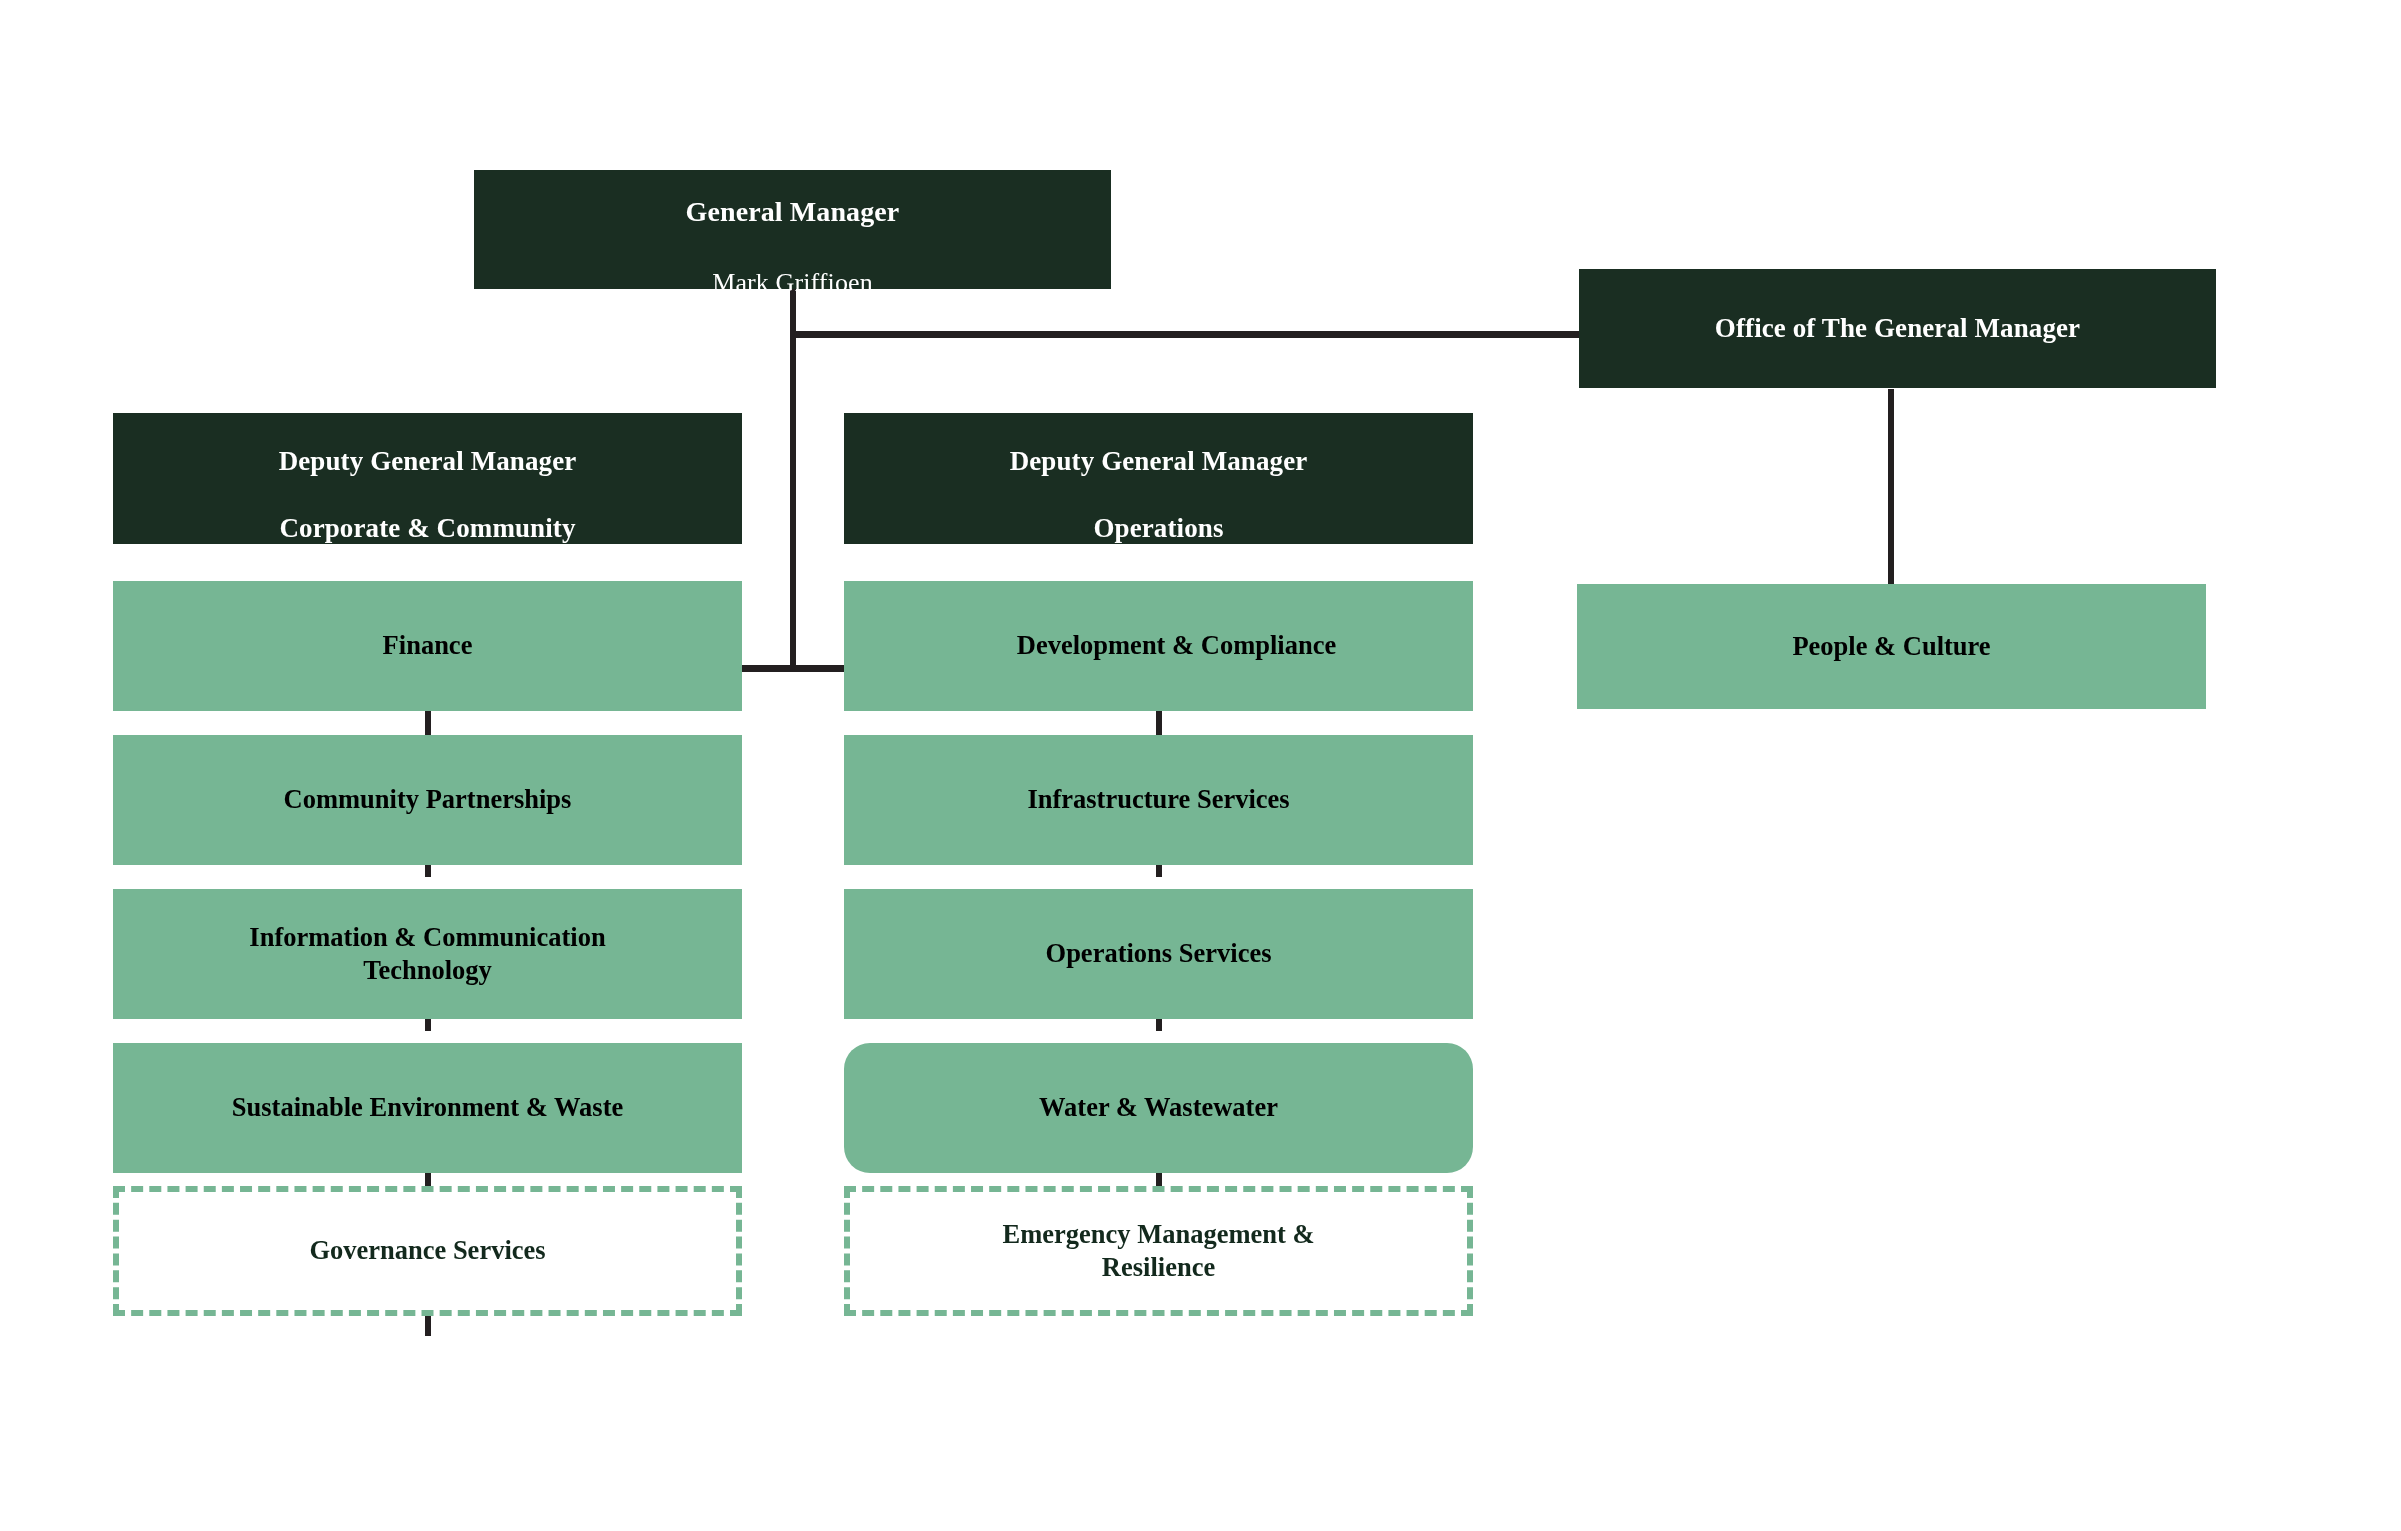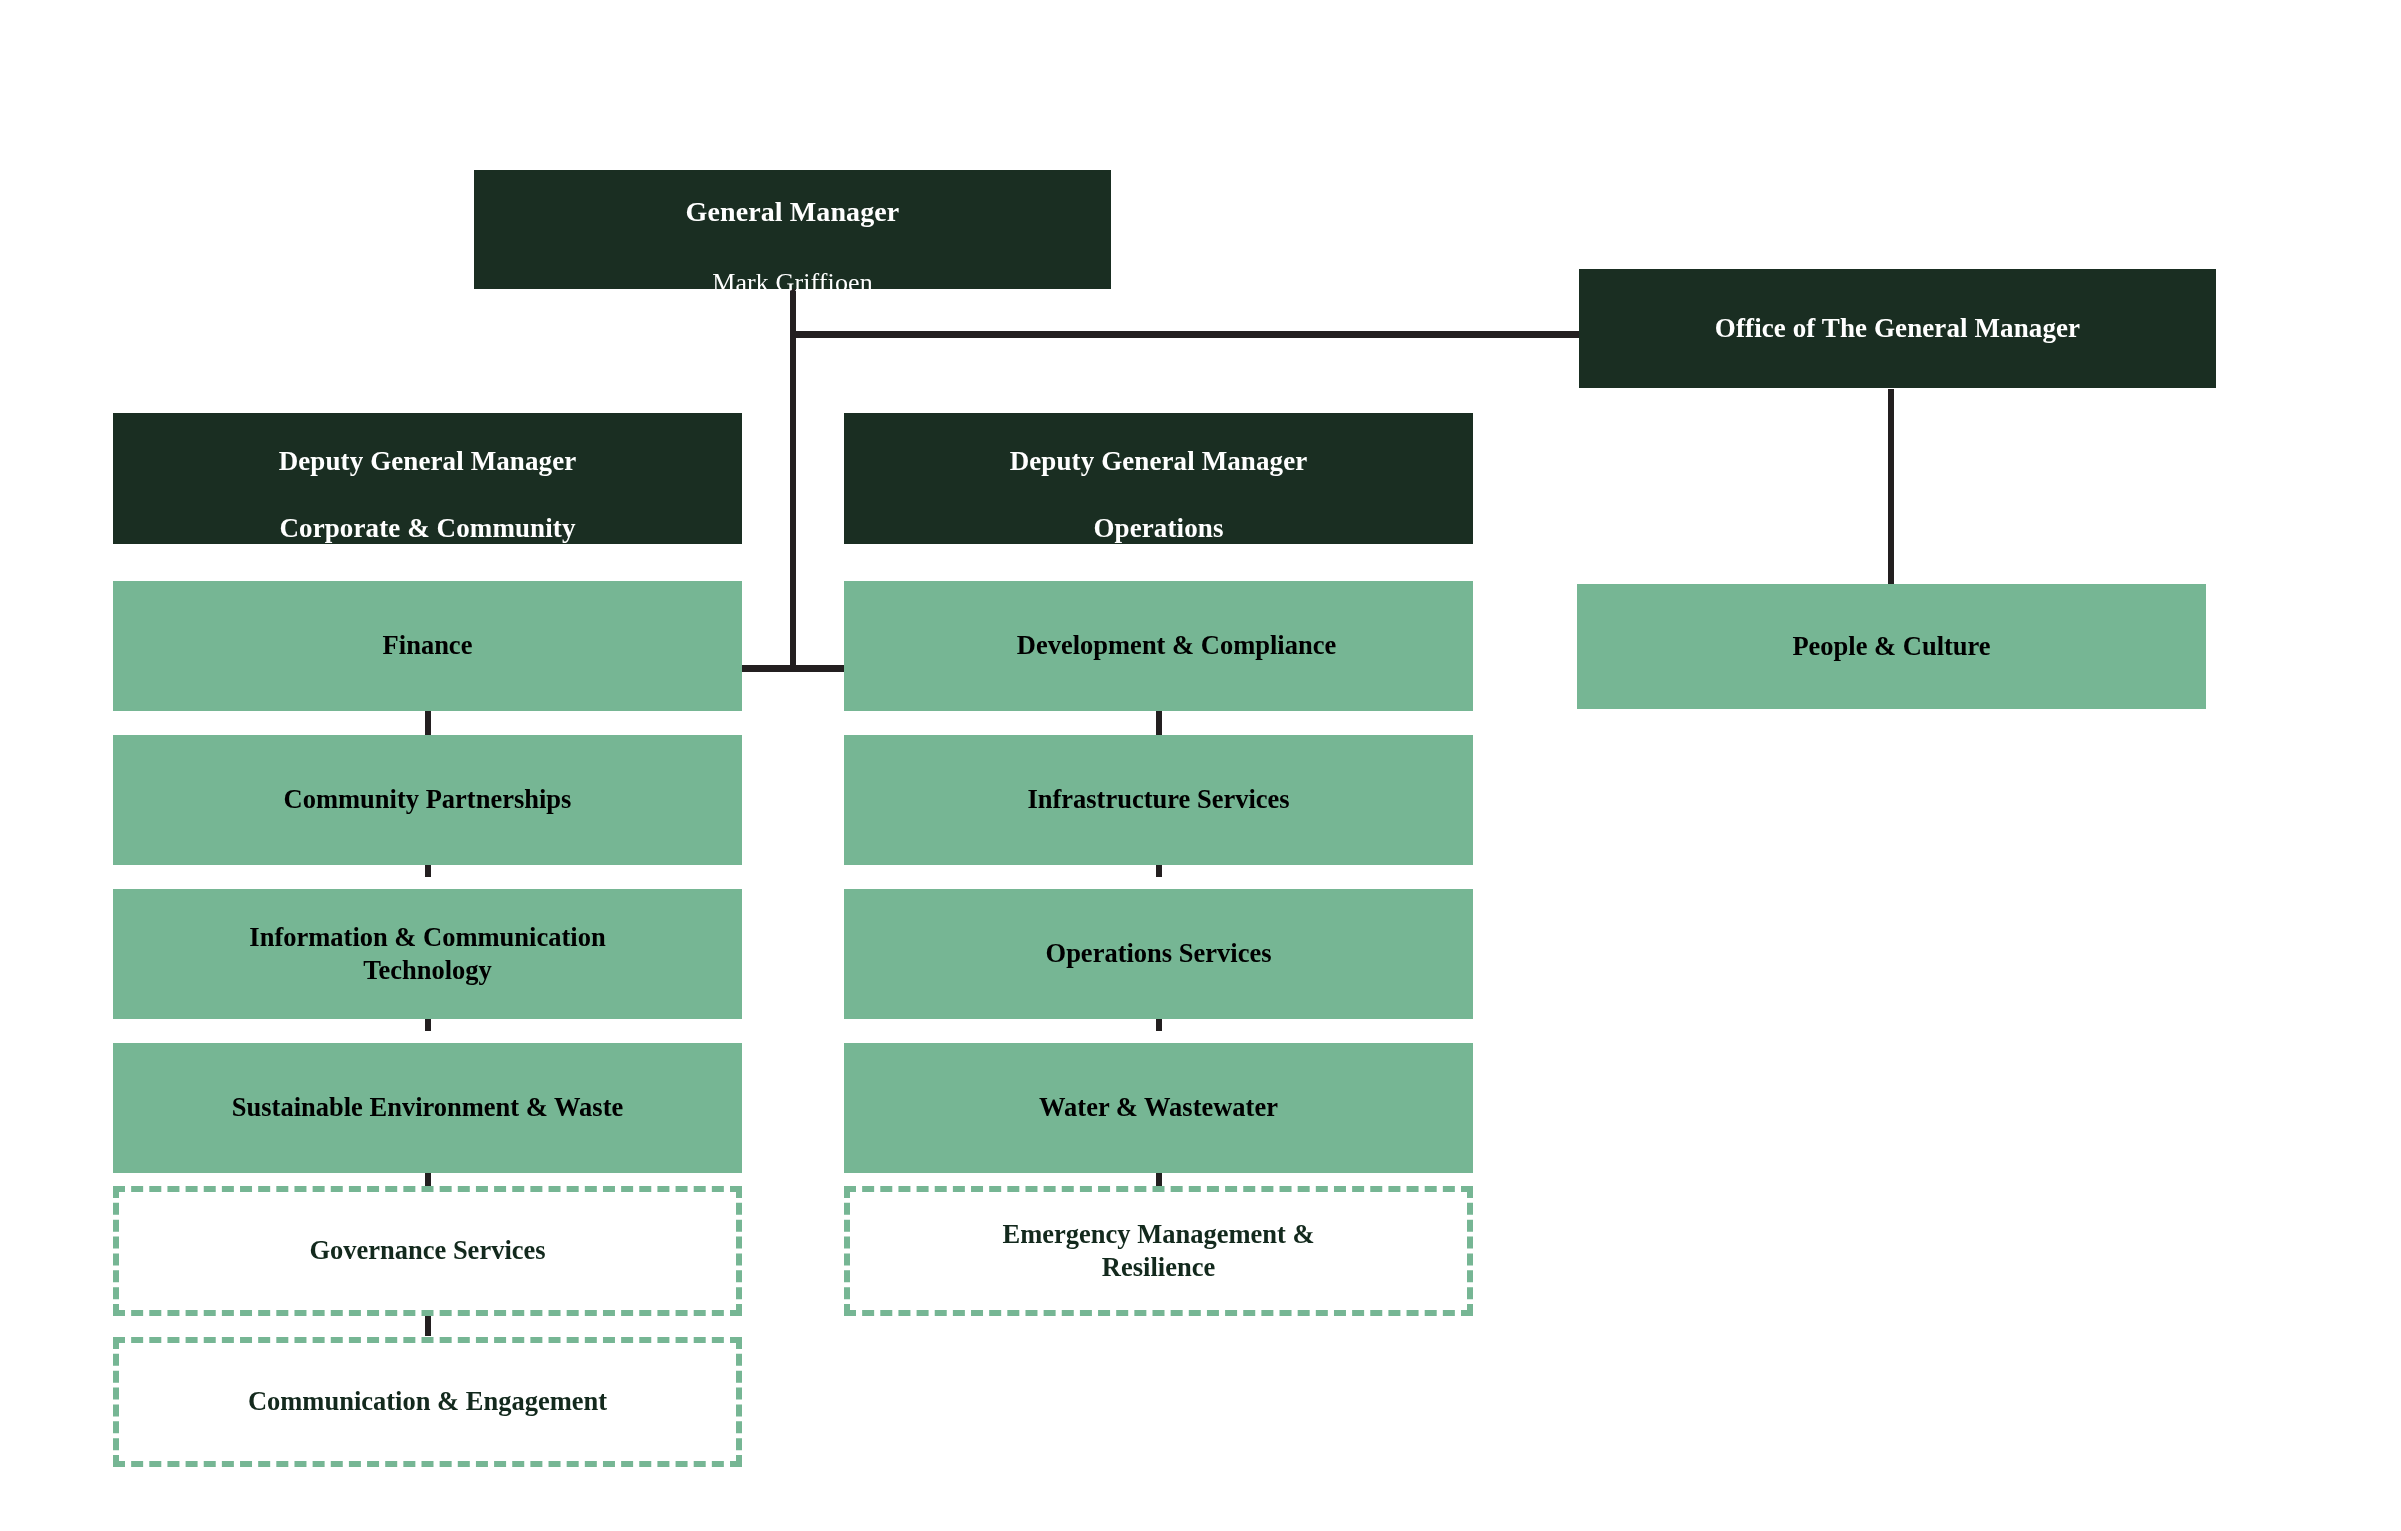--- a/index.html
+++ b/index.html
@@ -147,37 +147,34 @@
   </div>
 
   <div class="node green" style="left:113px; top:1043px; width:629px; height:130px;">
     <span class="lbl">Sustainable Environment &amp; Waste</span>
   </div>
 
   <div class="node dashed" style="left:113px; top:1186px; width:629px; height:130px;">
     <span class="lbl">Governance Services</span>
   </div>
 
-  <div class="node dashed" style="left:113px; top:1337px; width:629px; height:130px;">
-    <span class="lbl">Communication &amp; Engagement</span>
-  </div>
 
   <div class="node green" style="left:844px; top:581px; width:629px; height:130px;padding-left:36px;">
     <span class="lbl">Development &amp; Compliance</span>
   </div>
 
   <div class="node green" style="left:844px; top:735px; width:629px; height:130px;">
     <span class="lbl">Infrastructure Services</span>
   </div>
 
   <div class="node green" style="left:844px; top:889px; width:629px; height:130px;">
     <span class="lbl">Operations Services</span>
   </div>
 
-  <div class="node green" style="left:844px; top:1043px; width:629px; height:130px;">
+  <div class="node green" style="left:844px; top:1043px; width:629px; height:130px;border-radius:26px;">
     <span class="lbl">Water &amp; Wastewater</span>
   </div>
 
   <div class="node dashed" style="left:844px; top:1186px; width:629px; height:130px;">
     <span class="lbl">Emergency Management &amp;
 Resilience</span>
   </div>
 
   <div class="node green" style="left:1577px; top:584px; width:629px; height:125px;">
     <span class="lbl">People &amp; Culture</span>

